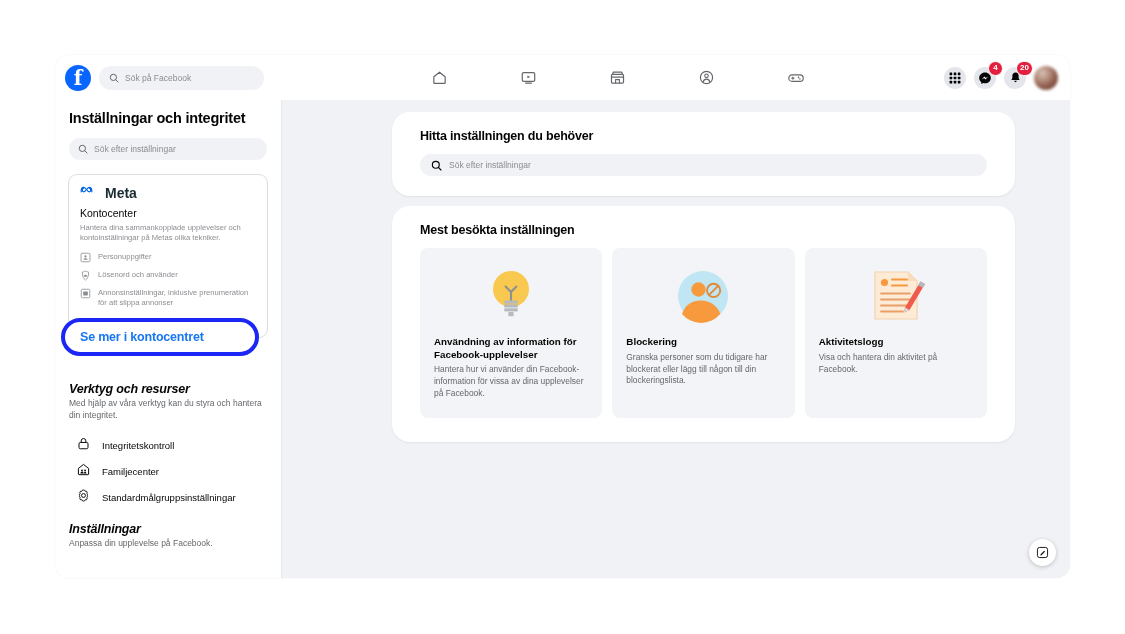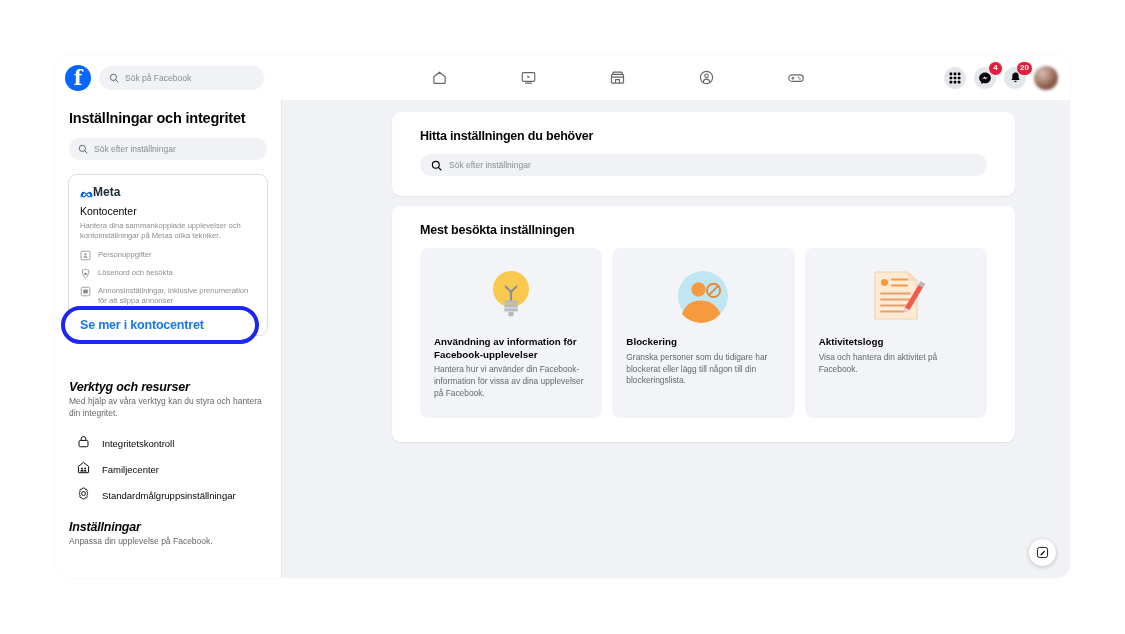--- a/index.html
+++ b/index.html
@@ -121,36 +121,36 @@
   
   .meta-card {
     margin: 0 13px;
     background: #fff;
     border: 1px solid #dcdee1;
     border-radius: 9px;
     padding: 10px 11px 22px 11px;
     position: relative;
   }
   .meta-brand {
-    display: flex; align-items: flex-end; gap: 0;
-    font-size: 12px; color: #1c2b33; font-weight: 600;
+    display: flex; align-items: flex-start; gap: 12px;
+    font-size: 14px; color: #1c2b33; font-weight: 600;
     margin-bottom: 6px;
   }
   .meta-head { font-size: 10.5px; font-weight: normal; color: #050505; margin-bottom: 4px; }
   .meta-desc { font-size: 7.6px; color: #8a8d91; line-height: 1.38; margin-bottom: 8px; }
   .meta-row {
     display: flex; align-items: flex-start; gap: 7px;
     margin-bottom: 7px;
   }
   .meta-row .mi { flex: none; width: 11px; height: 11px; color: #8a8d91; margin-top: 0px;}
   .meta-row .mt { font-size: 7.6px; color: #8a8d91; line-height: 1.32; }
   
   .kc-btn-wrap {
     position: absolute;
-    left: -8px; top: 131px;
+    left: -8px; top: 143px;
     width: 198px; height: 38px;
     border: 4px solid #1d27f5;
     border-radius: 22px;
     background: #ffffff;
     display: flex; align-items: center;
     padding-left: 15px;
     z-index: 3;
   }
   .kc-btn-label { font-size: 12.5px; font-weight: bold; color: #1877f2; letter-spacing: -0.2px;}
   .sec-head { font-size: 12.5px; font-weight: bold; color: #050505; padding: 0 14px; margin-bottom: 2px; letter-spacing: -0.2px; font-style: italic;}
@@ -164,21 +164,21 @@
   .side-item .sl { font-size: 9.5px; color: #050505; }
   
   .content {
     flex: 1; background: #f0f2f5;
     padding: 12px 0 0 0;
     overflow: hidden;
     position: relative;
   }
   .panel {
     background: #fff;
-    border-radius: 9px;
+    border-radius: 18px;
     margin: 0 55px 10px 110px;
     box-shadow: 0 1px 2px rgba(0,0,0,0.07);
   }
   .panel.p1 { padding: 17px 28px 20px 28px; }
   .panel.p2 { padding: 17px 28px 24px 28px; }
   .panel-head { font-size: 12.5px; font-weight: bold; color: #050505; margin-bottom: 11px; letter-spacing: -0.2px;}
   .main-search {
     height: 22px; border-radius: 14px; background: #f0f2f5;
     display: flex; align-items: center; gap: 7px; padding: 0 11px;
   }
@@ -338,21 +338,21 @@
             </span>
             <span class="mt">Personuppgifter</span>
           </div>
           <div class="meta-row">
             <span class="mi">
               <svg width="11" height="11" viewBox="0 0 16 16">
                 <path d="M8 1.4 C10 2.6 12.6 3 12.6 3 C12.6 9.4 10.6 13 8 14.6 C5.4 13 3.4 9.4 3.4 3 C3.4 3 6 2.6 8 1.4 Z" fill="none" stroke="#8a8d91" stroke-width="1.2"></path>
                 <rect x="6.3" y="6.9" width="3.4" height="3.4" rx="0.6" fill="#8a8d91"></rect>
               </svg>
             </span>
-            <span class="mt">Lösenord och besökta</span>
+            <span class="mt">Lösenord och använder</span>
           </div>
           <div class="meta-row">
             <span class="mi">
               <svg width="11" height="11" viewBox="0 0 16 16">
                 <rect x="1.8" y="1.8" width="12.4" height="12.4" rx="1.8" fill="none" stroke="#8a8d91" stroke-width="1.2"></rect>
                 <rect x="4.6" y="5.2" width="6.8" height="5.6" rx="0.9" fill="#8a8d91"></rect>
               </svg>
             </span>
             <span class="mt">Annonsinställningar, inklusive prenumeration för att slippa annonser</span>
           </div>

